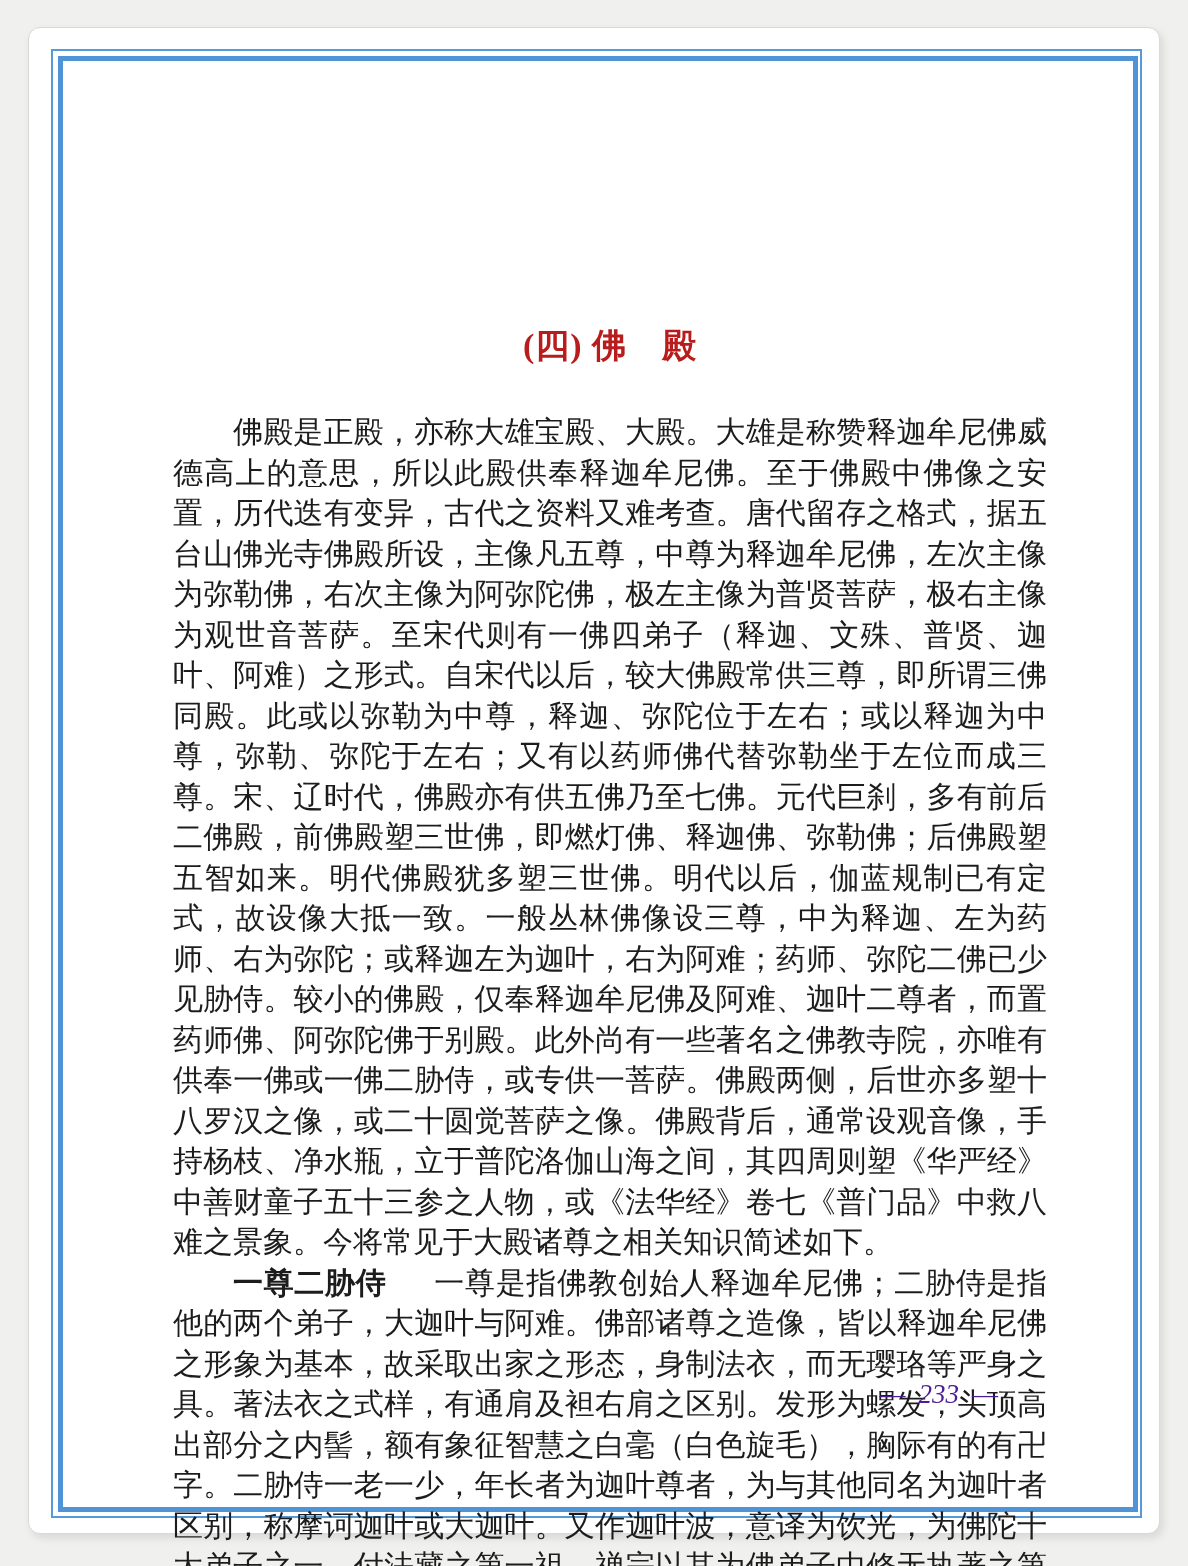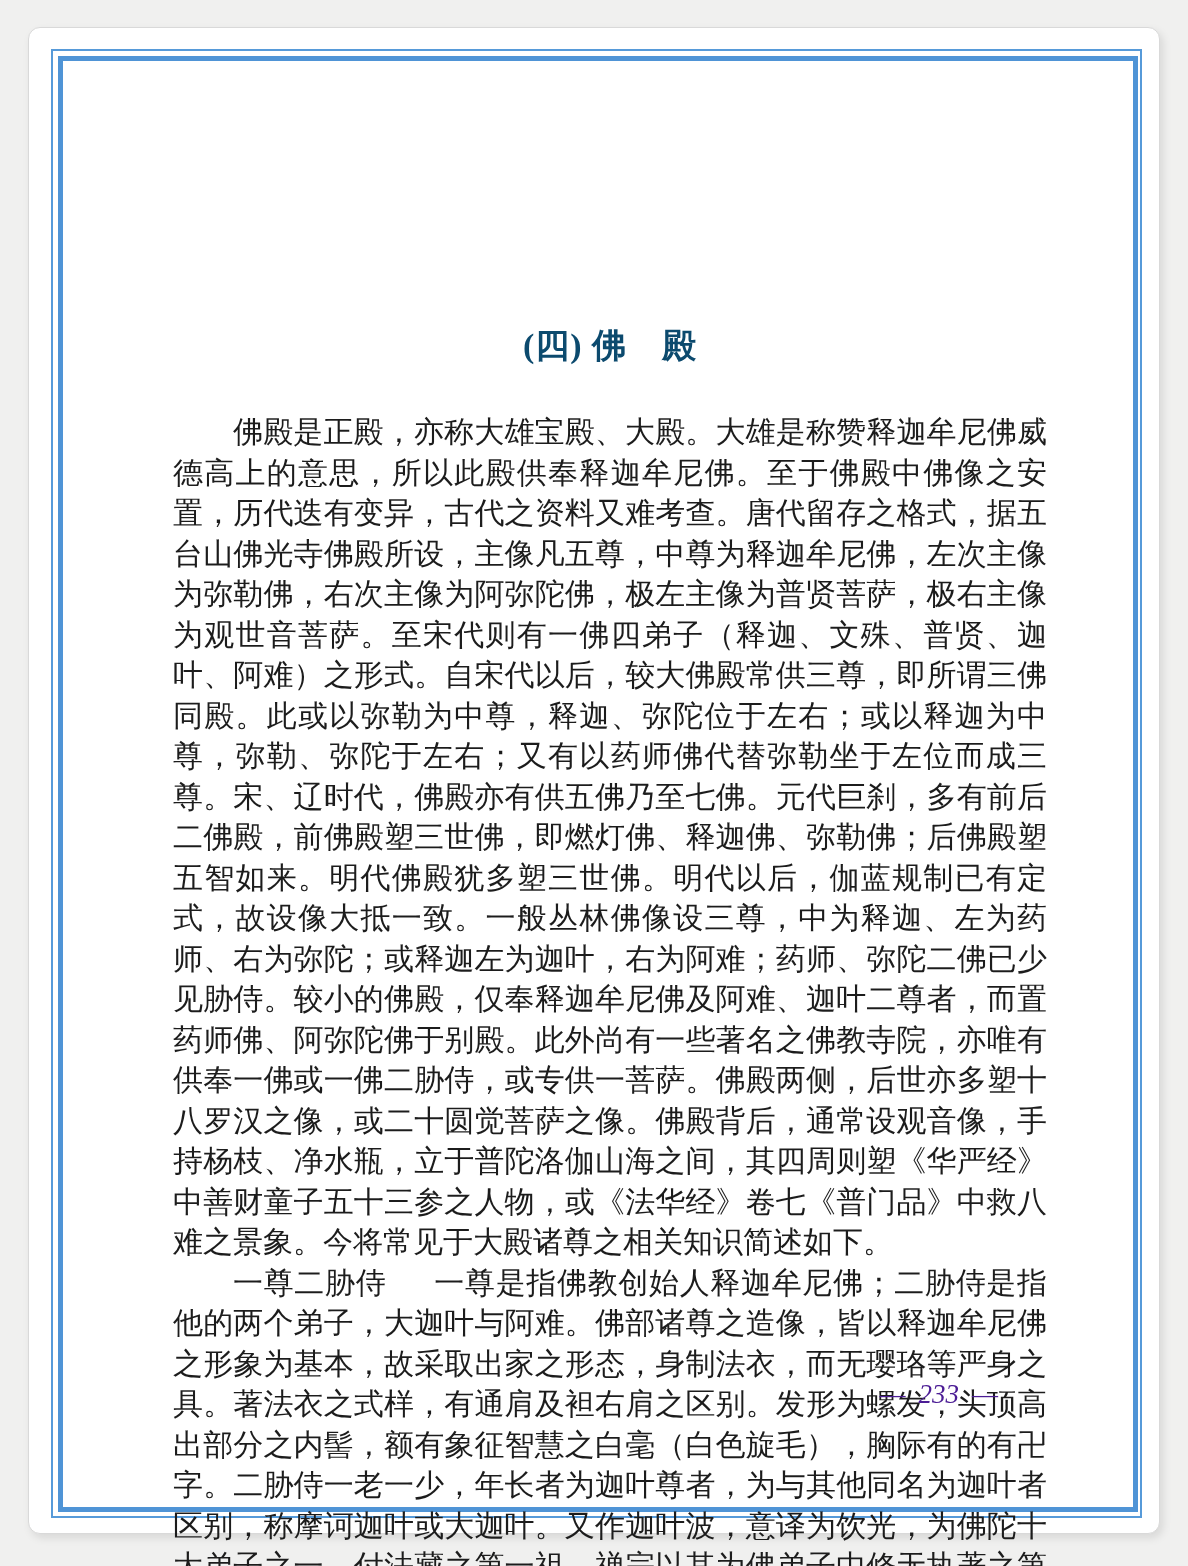--- a/index.html
+++ b/index.html
@@ -49,41 +49,41 @@
     height: 100%;
   }
   .title {
     position: absolute;
     top: 295px;
     left: 0;
     width: 100%;
     text-align: center;
     font-size: 34px;
     font-weight: bold;
-    color: #0c4a6e;
+    color: #b91c1c;
     white-space: pre;
     letter-spacing: 1px;
   }
   .body-text {
     position: absolute;
     top: 384px;
     left: 0;
     width: 100%;
     color: #1c1c1c;
   }
   .para {
     margin: 0;
     font-size: 30px;
     line-height: 40.5px;
     text-align: justify;
     text-justify: inter-ideograph;
     text-indent: 2em;
   }
   .term {
-    font-weight: normal;
+    font-weight: bold;
     font-family: "Liberation Sans", "DejaVu Sans", sans-serif;
     margin-right: 1.6em;
   }
   .footer {
     position: absolute;
     top: 1346px;
     right: 49px;
     font-size: 26px;
     line-height: 40px;
     color: #4c1d95;

